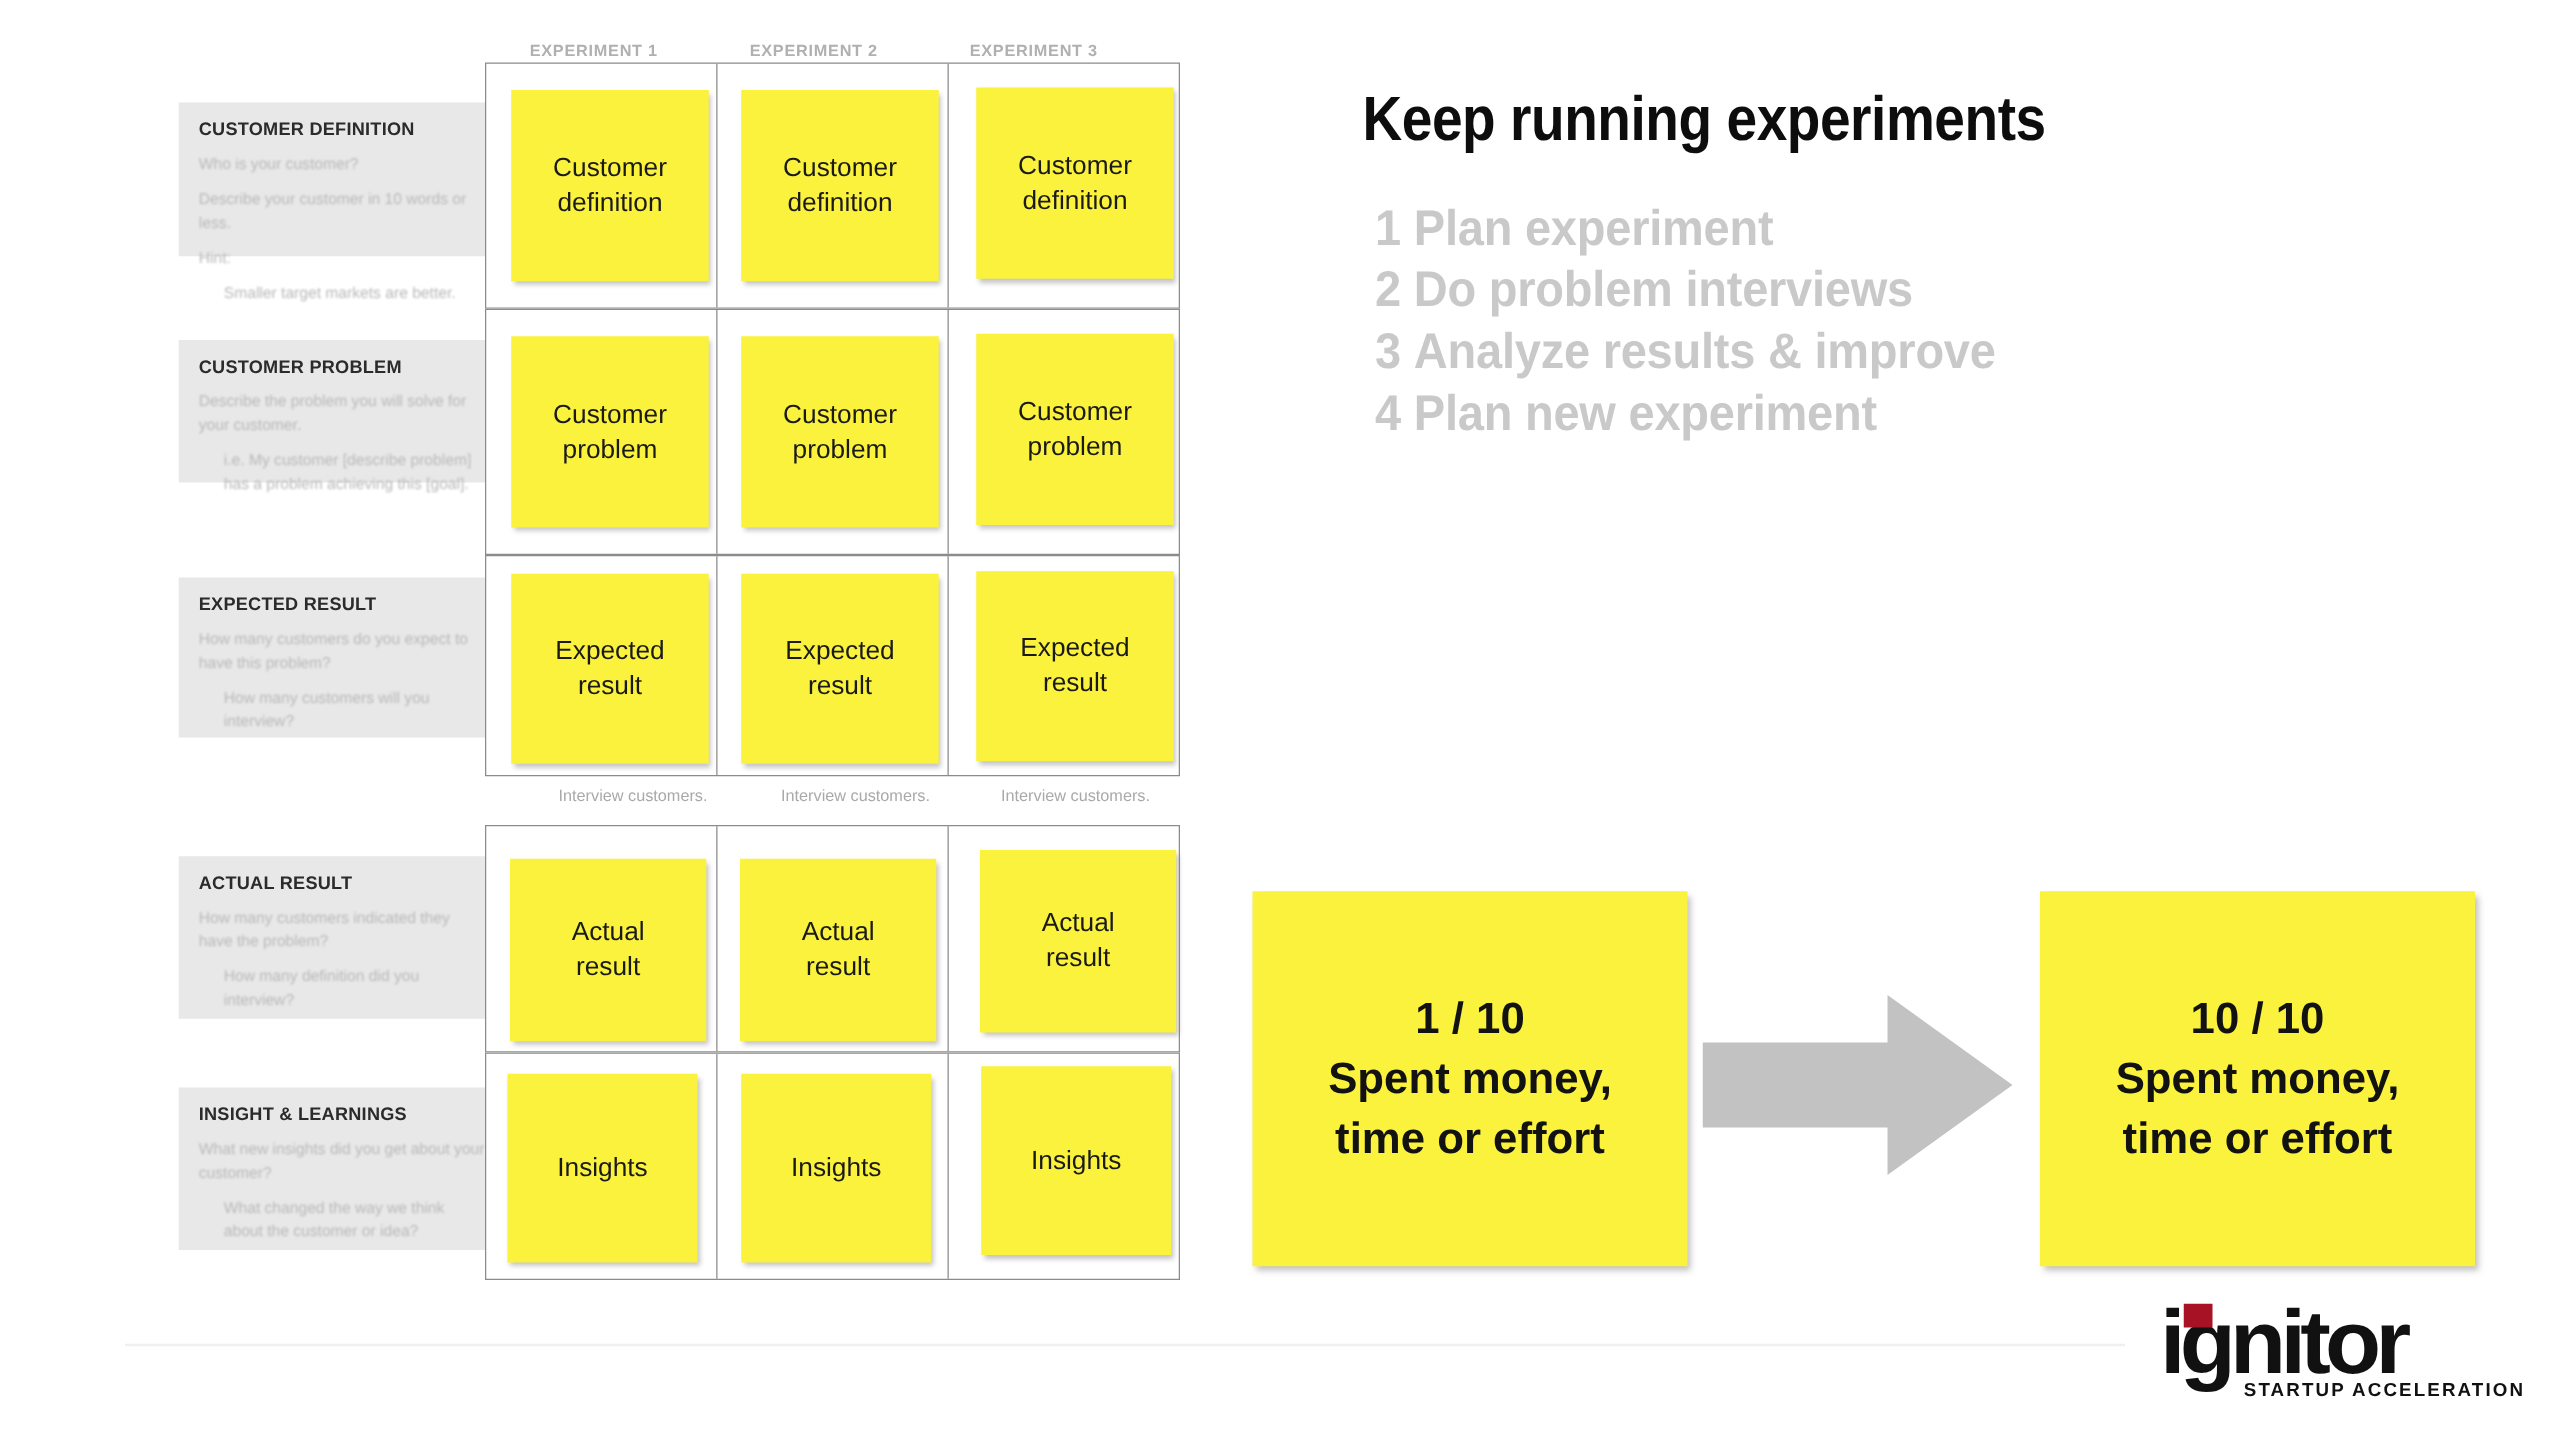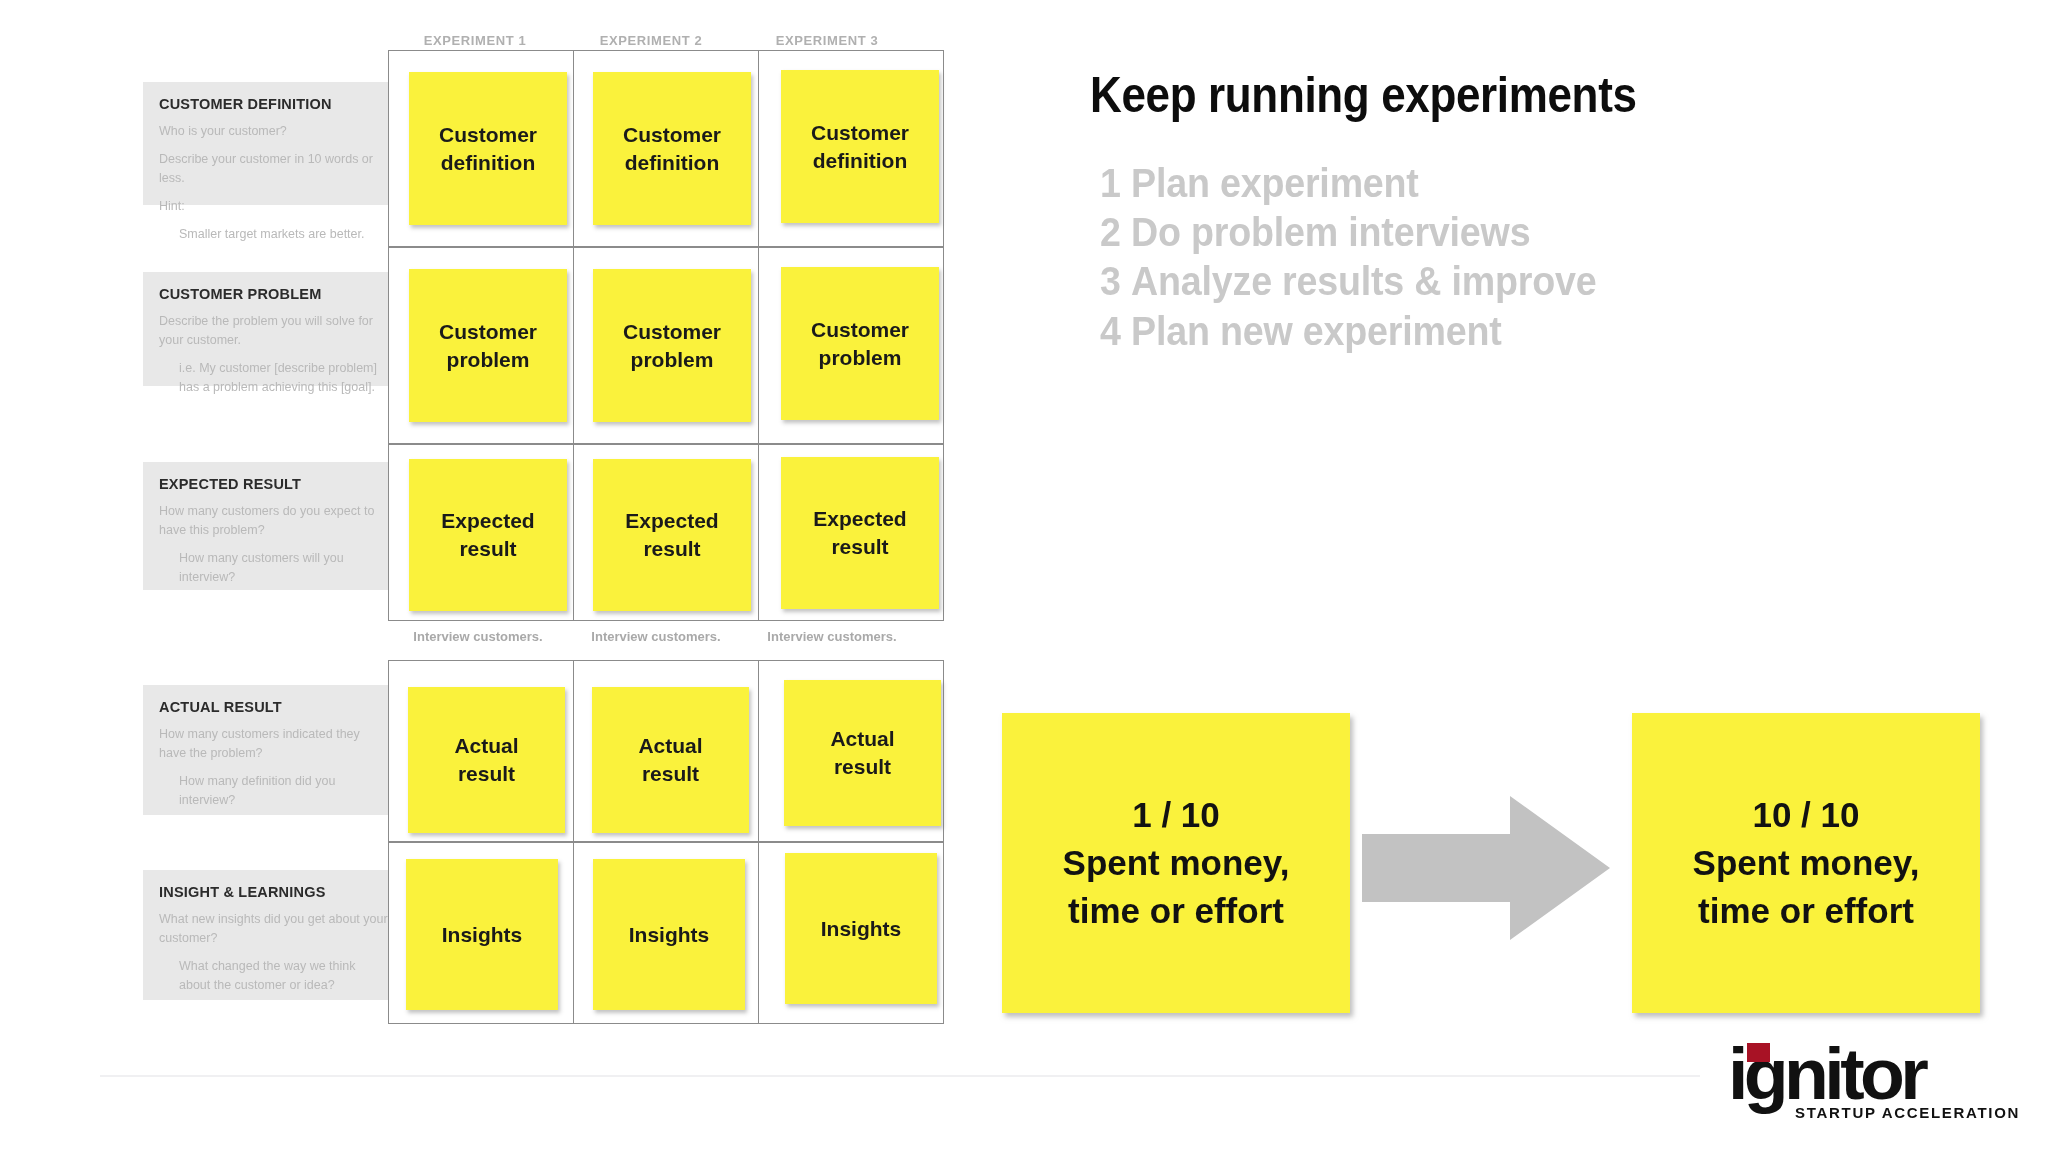--- a/index.html
+++ b/index.html
@@ -85,31 +85,29 @@
     box-shadow: 2px 3px 4px rgba(120,120,120,0.45);
     display: flex;
     align-items: center;
     justify-content: center;
     text-align: center;
     color: #1a1a1a;
     font-size: 21px;
     line-height: 1.32;
     box-sizing: border-box;
     padding: 4px;
-    font-weight: bold;
   }
 
   
   .interview-lbl {
     position: absolute;
     font-size: 13px;
     color: #a9a9a9;
-    text-align: center;
+    text-align: right;
     filter: blur(0.6px);
-    font-weight: bold;
   }
 
   
   #headline {
     position: absolute;
     left: 1090px;
     top: 66px;
     font-size: 50px;
     font-weight: bold;
     color: #0d0d0d;

